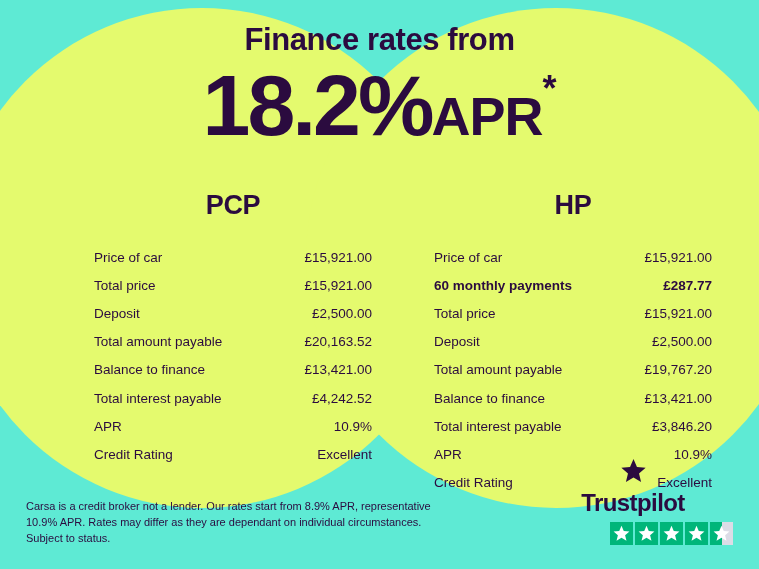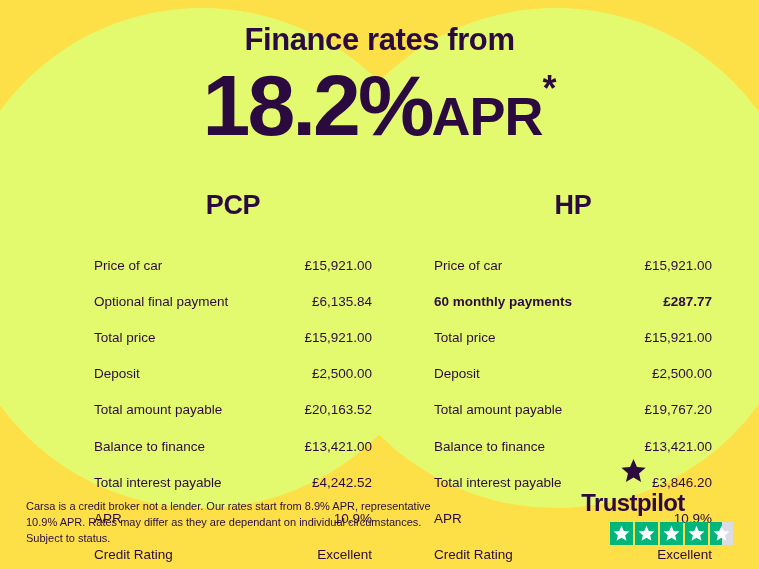--- a/index.html
+++ b/index.html
@@ -12,21 +12,21 @@
     font-family: "Liberation Sans", sans-serif;
     background: #eef9a8;
     position: relative;
   }
   .canvas {
     position: absolute;
     inset: 0;
     width: 759px;
     height: 569px;
     overflow: hidden;
-    background: #fde047;
+    background: #5eead4;
   }
   
   .blob {
     position: absolute;
     border-radius: 50%;
     background: #e4fa6e;
   }
   .blob-left {
     width: 500px;
     height: 500px;
@@ -104,21 +104,21 @@
   }
   .row {
     display: flex;
     justify-content: space-between;
     align-items: baseline;
     font-size: 13.5px;
     padding: 6.6px 16px 6.6px 16px;
     color: #2b0b3f;
   }
   .row.bold .label, .row.bold .value { font-weight: bold; }
-  .label { text-align: center; margin-top: 8px; }
+  .label { text-align: center; }
   .value { }
   .disclaimer {
     position: absolute;
     left: 26px;
     bottom: 22px;
     width: 420px;
     font-size: 11px;
     line-height: 1.45;
     color: #2b0b3f;
   }
@@ -177,24 +177,20 @@
     </div>
 
     <div class="col col-left">
       <div class="col-title">PCP</div>
 
       <div class="row">
         <span class="label">Price of car</span>
         <span class="value">£15,921.00</span>
       </div>
       <div class="row">
-        <span class="label">Optional final payment</span>
-        <span class="value">£6,135.84</span>
-      </div>
-      <div class="row">
         <span class="label">Total price</span>
         <span class="value">£15,921.00</span>
       </div>
       <div class="row">
         <span class="label">Deposit</span>
         <span class="value">£2,500.00</span>
       </div>
       <div class="row">
         <span class="label">Total amount payable</span>
         <span class="value">£20,163.52</span>

